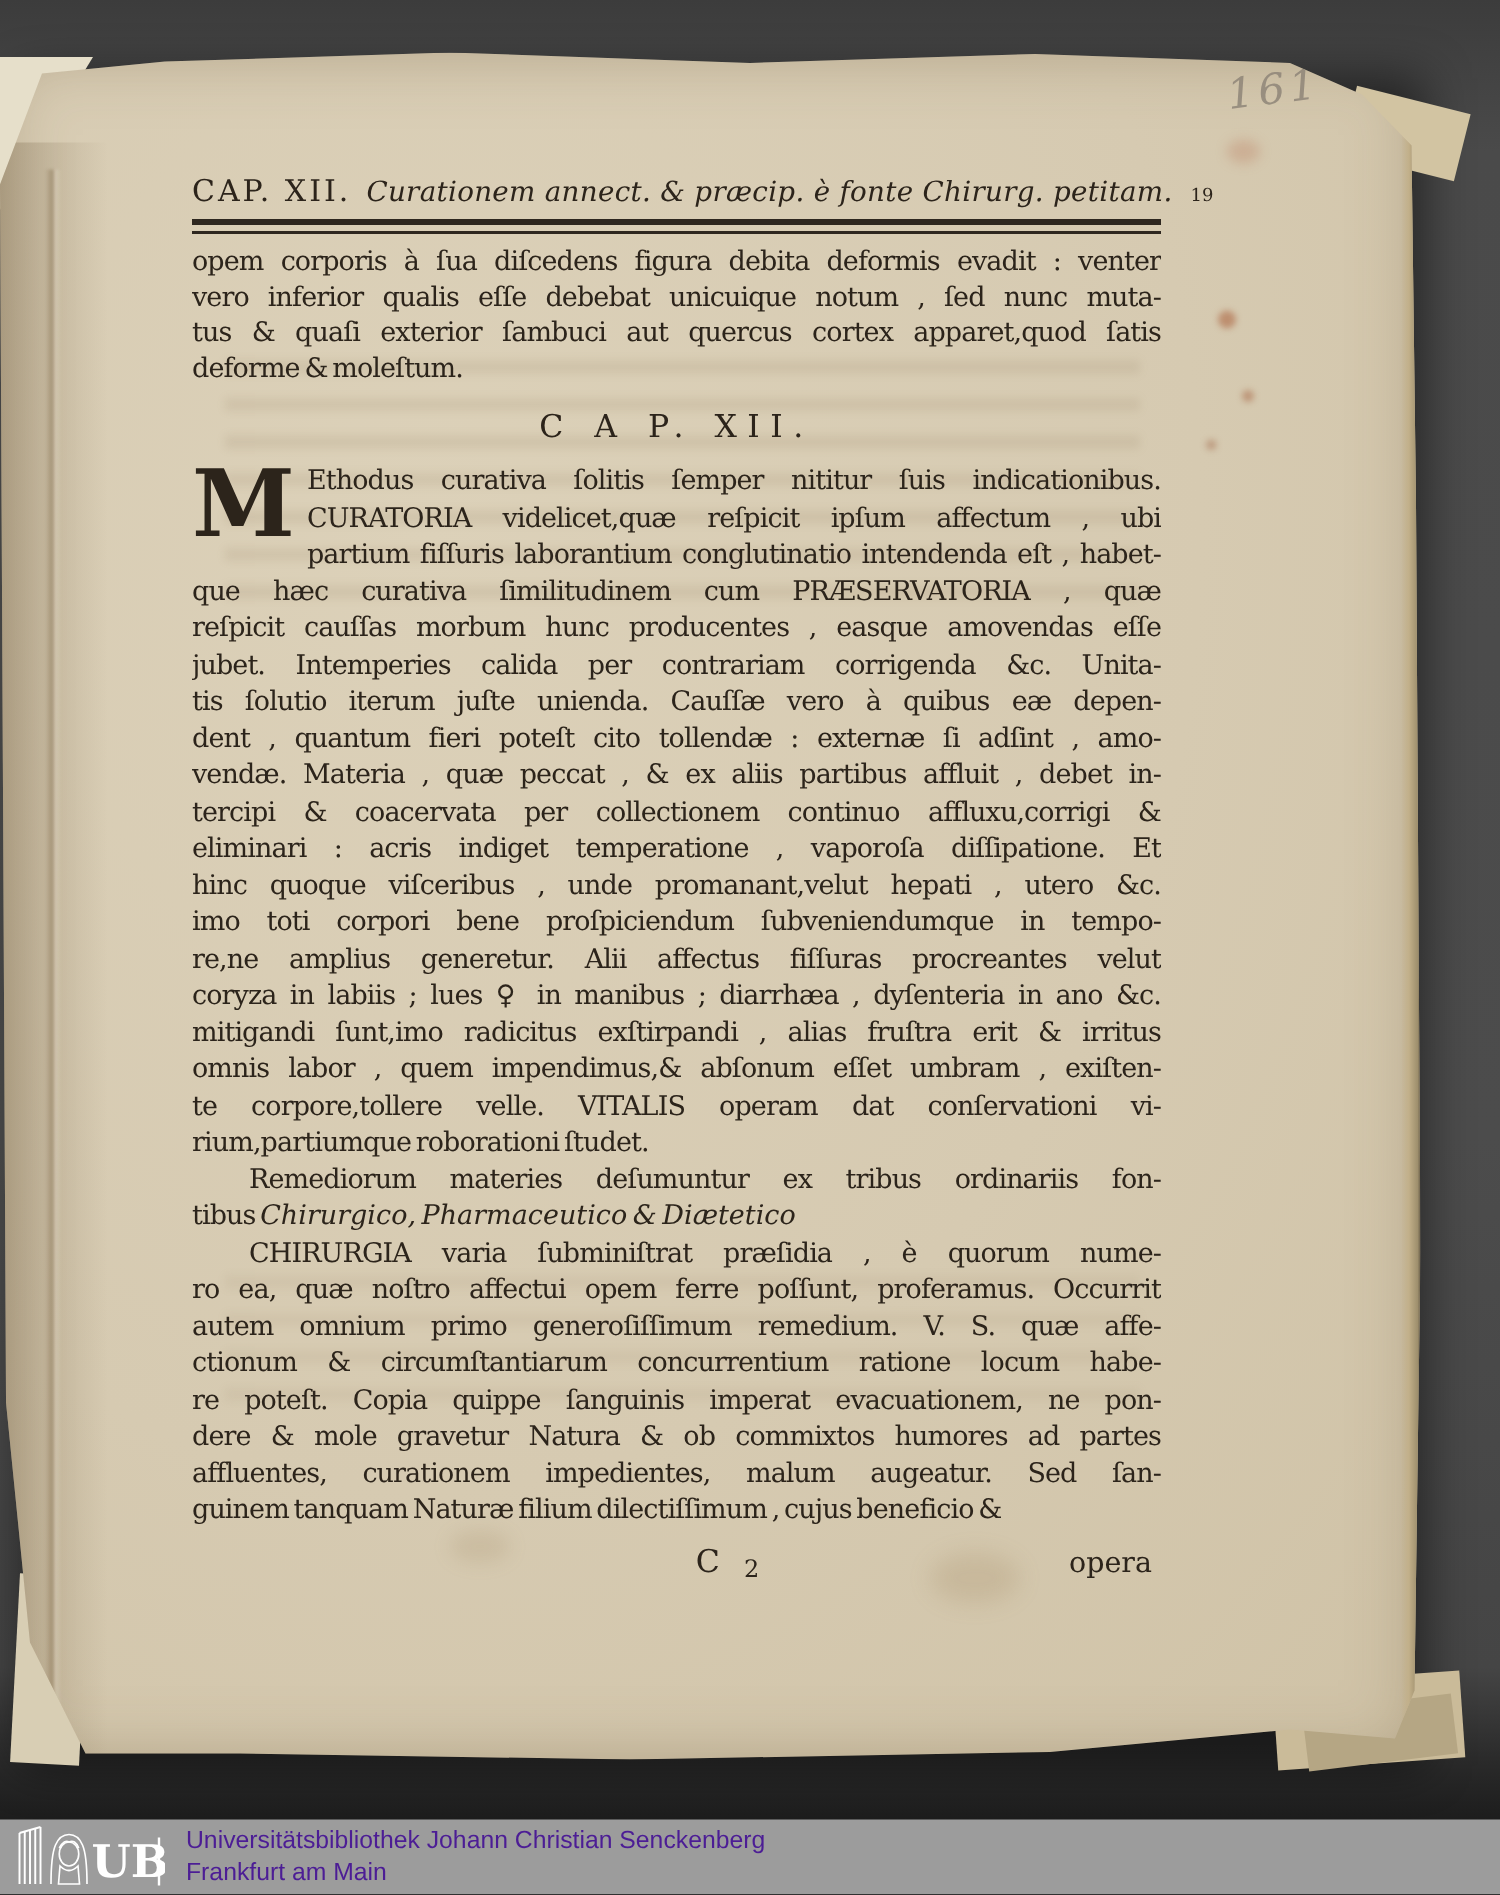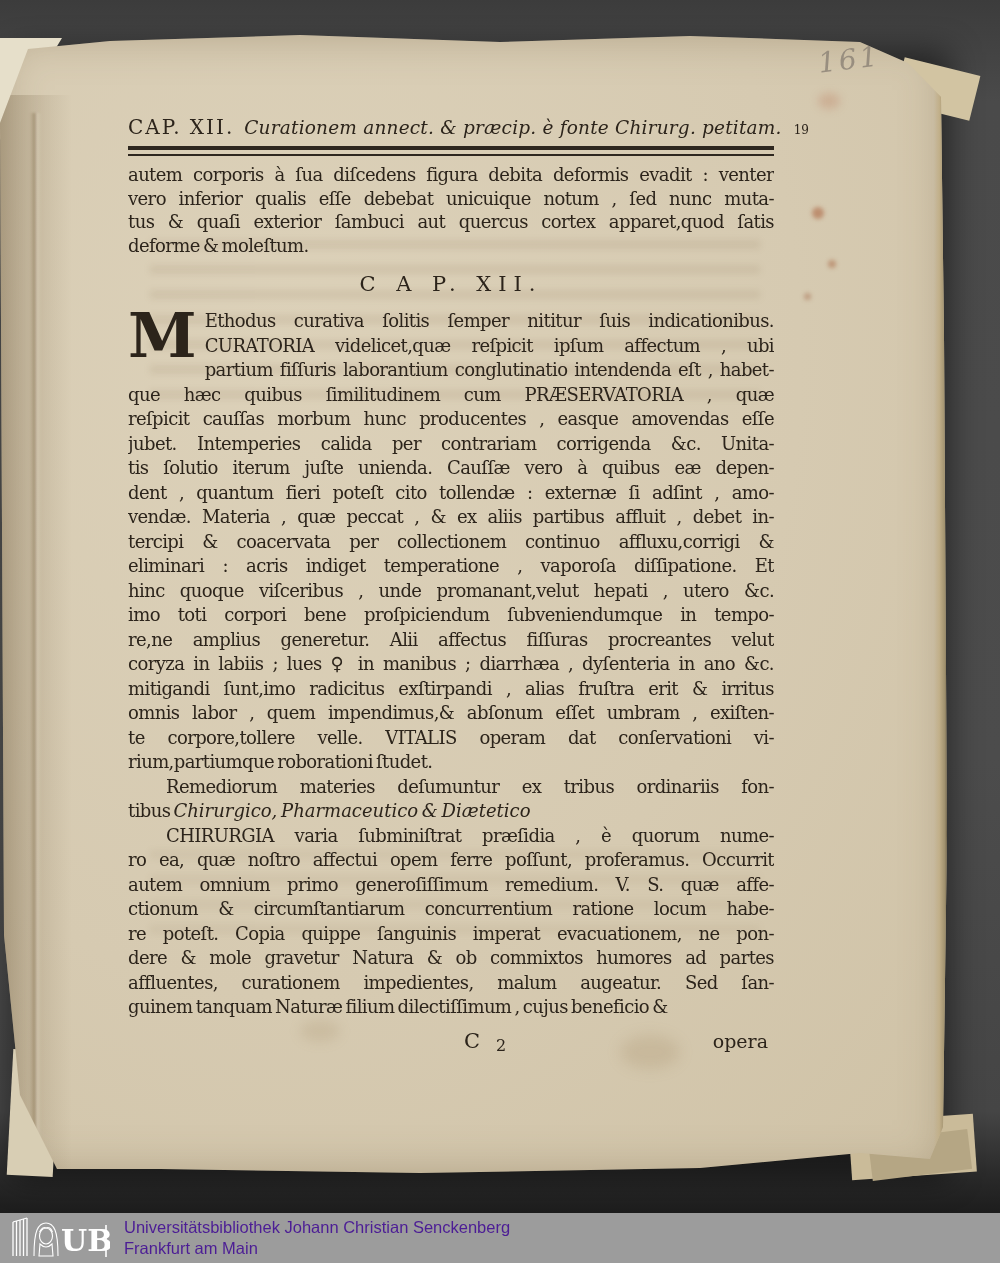--- a/index.html
+++ b/index.html
@@ -102,36 +102,36 @@
     <div class="text-block">
 
       <div class="runhead">
         <span class="cap">CAP. XII.</span>
         <span class="title">Curationem annect. &amp; præcip. è fonte Chirurg. petitam.</span>
         <span class="pnum">19</span>
       </div>
       <div class="rule"></div>
 
       <div class="para1">
-        <div class="line">autem corporis à ſua diſcedens figura debita deformis evadit :  venter</div>
+        <div class="line">opem corporis à ſua diſcedens figura debita deformis evadit :  venter</div>
         <div class="line">vero inferior qualis eſſe debebat unicuique notum , ſed nunc muta-</div>
         <div class="line">tus &amp; quaſi exterior ſambuci aut quercus cortex apparet,quod ſatis</div>
         <div class="line last">deforme &amp; moleſtum.</div>
       </div>
 
       <div class="caphead">C A P.  XII.</div>
 
       <div class="bodyblock">
         <div class="dropwrap">
           <span class="dropcap">M</span>
           <div class="line">Ethodus curativa ſolitis ſemper nititur ſuis indicationibus.</div>
           <div class="line">CURATORIA videlicet,quæ reſpicit ipſum affectum , ubi</div>
         </div>
         <div class="line">partium fiſſuris laborantium conglutinatio intendenda eſt , habet-</div>
-        <div class="line">que hæc quibus ſimilitudinem cum PRÆSERVATORIA , quæ</div>
+        <div class="line">que hæc curativa ſimilitudinem cum PRÆSERVATORIA , quæ</div>
         <div class="line">reſpicit cauſſas morbum hunc producentes , easque amovendas eſſe</div>
         <div class="line">jubet.  Intemperies calida per contrariam corrigenda &amp;c.  Unita-</div>
         <div class="line">tis ſolutio iterum juſte unienda.  Cauſſæ vero à quibus eæ depen-</div>
         <div class="line">dent , quantum fieri poteſt cito tollendæ : externæ ſi adſint , amo-</div>
         <div class="line">vendæ.  Materia , quæ peccat , &amp; ex aliis partibus affluit , debet in-</div>
         <div class="line">tercipi &amp; coacervata per collectionem continuo affluxu,corrigi &amp;</div>
         <div class="line">eliminari :  acris indiget temperatione , vaporoſa diſſipatione.  Et</div>
         <div class="line">hinc quoque viſceribus , unde promanant,velut hepati , utero &amp;c.</div>
         <div class="line">imo toti corpori bene proſpiciendum ſubveniendumque in tempo-</div>
         <div class="line">re,ne amplius generetur.  Alii affectus fiſſuras procreantes velut</div>

